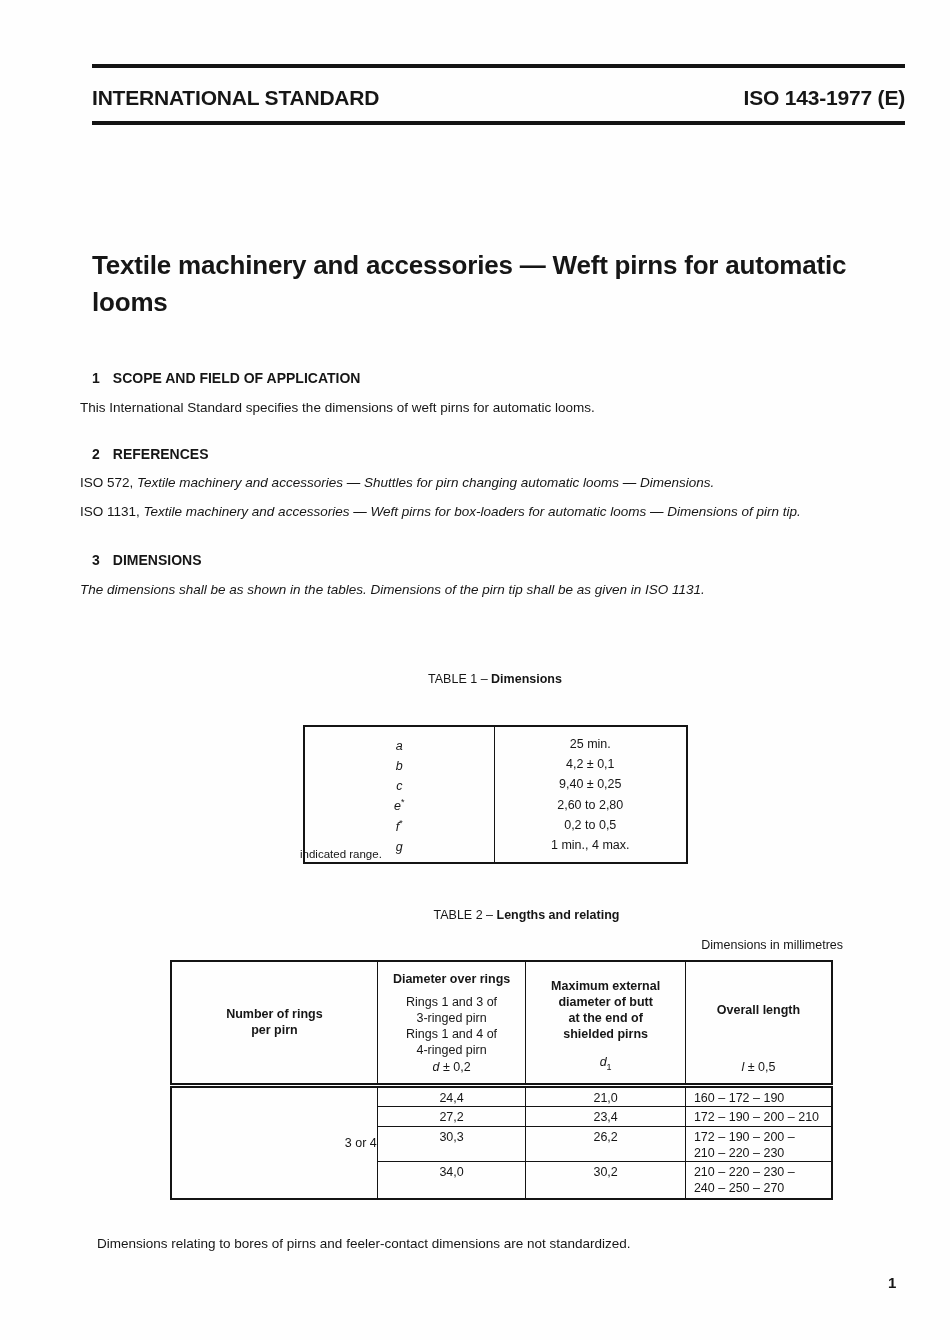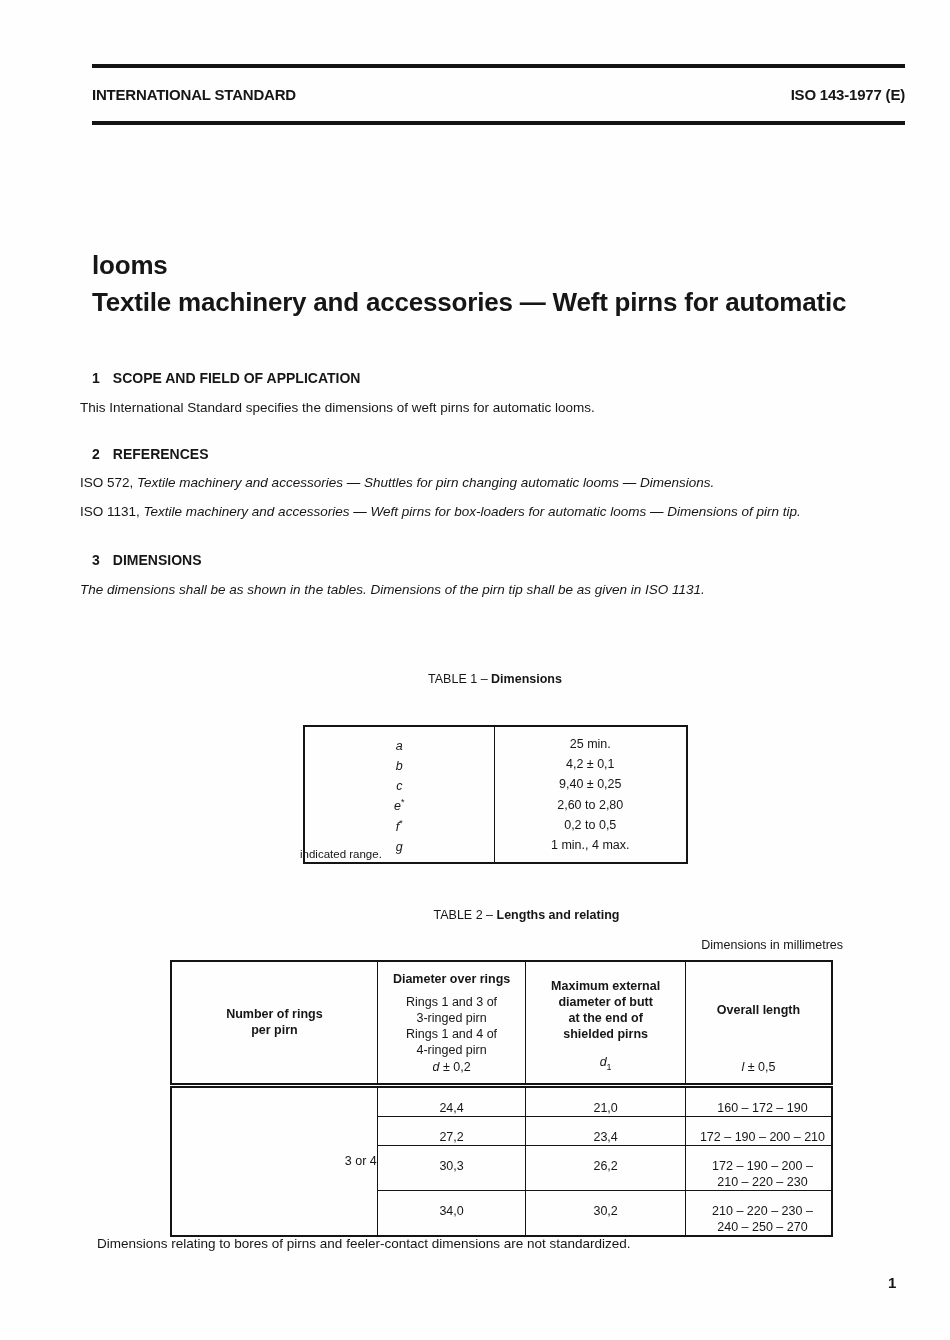--- a/index.html
+++ b/index.html
@@ -8,21 +8,21 @@
   .page {
     position:relative; width:950px; height:1340px; background:#fefefe;
     margin:0 auto; overflow:hidden;
   }
   .rule { position:absolute; left:92px; width:813px; height:4px; background:#141414; }
   #rule-top { top:64px; }
   #rule-bottom { top:121px; }
   .header-row {
     position:absolute; left:92px; top:86px; width:813px;
     display:flex; justify-content:space-between;
-    font-size:15px; font-weight:bold; letter-spacing:-0.2px;
+    font-size:21px; font-weight:bold; letter-spacing:-0.2px;
   }
   .doc-title {
     position:absolute; left:92px; top:247px; width:830px;
     font-size:26px; font-weight:bold; line-height:37px; letter-spacing:-0.2px;
   }
   .doc-title span { display:block; }
   .sec-heading { position:absolute; left:92px; font-size:14px; font-weight:bold; }
   .sec-heading .num { display:inline-block; margin-right:13px; }
   .para { position:absolute; left:80px; width:800px; font-size:13.5px; }
   #sec1-h { top:370px; } #para1 { top:400px; }
@@ -70,24 +70,24 @@
   #table2 th .h-sub { font-weight:normal; margin-top:7px; }
   #table2 th.valign-top { vertical-align:top; }
   #table2 th .h-sym {
     position:absolute; left:0; right:0; bottom:8px;
     font-weight:normal; text-align:center;
   }
   #table2 th .pad-sym { display:block; padding-bottom:24px; }
   #table2 th i, #table2 td i { font-style:italic; }
   sub { font-size:9px; vertical-align:sub; }
   sup { font-size:9px; vertical-align:super; }
-  #table2 tbody td { vertical-align:top; padding-top:12px; }
+  #table2 tbody td { vertical-align:top; padding-top:2px; }
   #table2 tbody td.rings { text-align:right; vertical-align:middle; padding-top:0; }
   #table2 tbody td.num { text-align:center; }
-  #table2 tbody td.len { text-align:center; padding-left:8px; }
+  #table2 tbody td.len { text-align:left; padding-left:8px; }
   #table2 tbody tr.r1 td { height:20px; }
   #table2 tbody tr.r2 td { height:20px; }
   #table2 tbody tr.r3 td { height:34px; }
   #table2 tbody tr.r4 td { height:38px; }
   #table2 tbody tr.r2 td, #table2 tbody tr.r3 td, #table2 tbody tr.r4 td { border-top:1.5px solid #141414; }
 
   .closing-note { position:absolute; left:97px; top:1236px; width:800px; font-size:13.5px; }
   .page-number { position:absolute; left:888px; top:1274px; font-size:15px; font-weight:bold; }
 </style>
 </head>
@@ -96,22 +96,22 @@
 <div class="page">
 
   <div class="rule" id="rule-top"></div>
   <div class="header-row">
     <span>INTERNATIONAL STANDARD</span>
     <span>ISO 143-1977 (E)</span>
   </div>
   <div class="rule" id="rule-bottom"></div>
 
   <h1 class="doc-title">
+    <span>Textile machinery and accessories — Weft pirns for automatic</span>
     <span>looms</span>
-    <span>Textile machinery and accessories — Weft pirns for automatic</span>
   </h1>
 
   <div class="sec-heading" id="sec1-h">
     <span class="num">1</span><span>SCOPE AND FIELD OF APPLICATION</span>
   </div>
   <p class="para" id="para1">This International Standard specifies the dimensions of weft pirns for automatic looms.</p>
 
   <div class="sec-heading" id="sec2-h">
     <span class="num">2</span><span>REFERENCES</span>
   </div>

